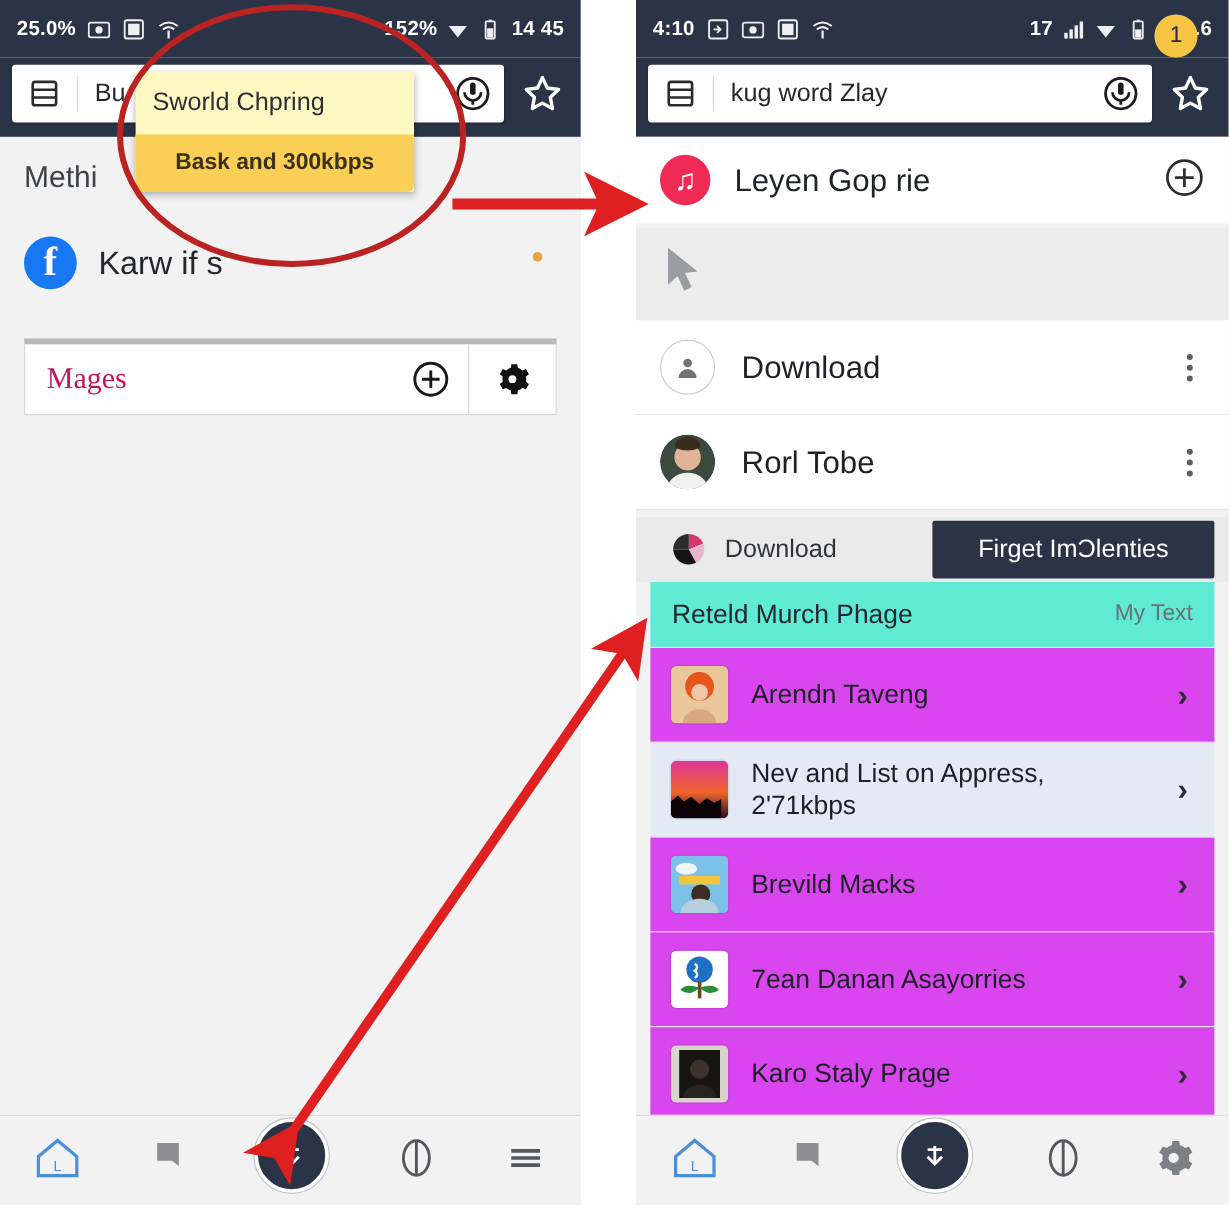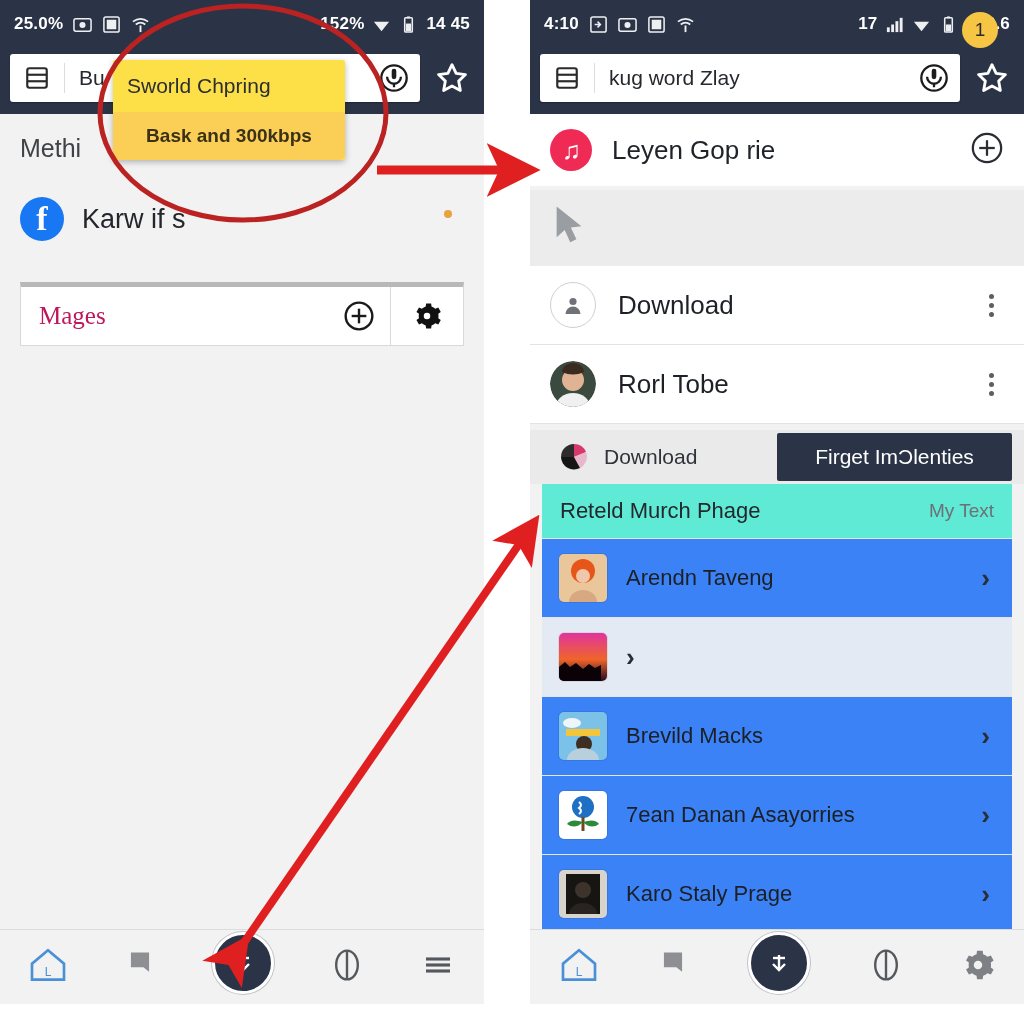--- a/index.html
+++ b/index.html
@@ -81,42 +81,42 @@
   
   .tabs{display:flex;align-items:stretch;background:#eaeaea;height:54px;margin-top:6px;padding:0 12px;gap:0;}
   .tab{flex:1;display:flex;align-items:center;gap:16px;padding:0 18px;font-size:21px;color:#303338;}
   .tab.active{background:#2b3447;color:#fff;justify-content:center;font-size:21px;margin:3px 0;border-radius:2px;}
   .chrome-ball{width:28px;height:28px;border-radius:50%;overflow:hidden;display:block;}
 
   .subhead{background:#5eead4;height:54px;display:flex;align-items:center;padding:0 18px;border-bottom:1px solid #e6e6e6;margin:0 12px;}
   .subhead .a{flex:1;font-size:22px;color:#24272c;}
   .subhead .b{font-size:19px;color:#6d7074;}
 
-  .lrow{display:flex;align-items:center;gap:18px;height:78px;padding:0 16px;background:#3b82f6;border-bottom:1px solid #e6e6e6;margin:0 12px;}
+  .lrow{display:flex;align-items:center;gap:18px;height:78px;padding:0 16px;background:#d946ef;border-bottom:1px solid #e6e6e6;margin:0 12px;}
   .lrow.sel{background:#e4eaf3;}
   .thumb{width:48px;height:48px;border-radius:6px;overflow:hidden;flex:none;display:block;border:1px solid rgba(0,0,0,.08);}
   .lrow .t{flex:1;font-size:22px;color:#1c1f24;}
   .chev{font-size:26px;color:#2a2d32;font-weight:bold;padding-right:6px;}
 
   
   .bottomnav{
     position:absolute;left:0;right:0;bottom:0;height:74px;background:#f2f2f2;
     border-top:1px solid #dcdcdc;display:flex;align-items:center;justify-content:space-around;
   }
   .fab{
     width:56px;height:56px;border-radius:50%;background:#2b3447;border:3px solid #ffffff;
     box-shadow:0 0 0 1px #bfc3c8;display:flex;align-items:center;justify-content:center;color:#fff;
     position:relative;top:-4px;
   }
 
   
   .overlay{position:absolute;left:0;top:0;width:1024px;height:1024px;pointer-events:none;z-index:60;}
 
   .dropdown{
-    position:absolute;left:113px;top:60px;width:232px;background:#fde047;
+    position:absolute;left:113px;top:60px;width:232px;background:#fef9c3;
     box-shadow:0 2px 6px rgba(0,0,0,.28);border-radius:2px;z-index:30;
   }
   .dropdown .d1{padding:14px 14px 14px 14px;font-size:21px;color:#2b2e33;}
   .dropdown .d2{
     background:#fbcf55;border-radius:0 0 6px 6px;padding:13px 14px;font-size:19px;color:#3a3118;text-align:center;font-weight:bold;
   }
 </style>
 </head>
 <body>
 
@@ -440,20 +440,21 @@
               <linearGradient id="g1" x1="0" y1="0" x2="0" y2="1">
                 <stop offset="0" stop-color="#e0359e"></stop>
                 <stop offset="0.55" stop-color="#f0642a"></stop>
                 <stop offset="1" stop-color="#2a0a20"></stop>
               </linearGradient>
             </defs>
           <rect width="48" height="48" fill="url(#g1)"></rect>
           <path d="M0 34 l6 -5 5 5 6 -4 7 6 6 -5 6 4 6 -3 v16 H0 Z" fill="#0b0208"></path>
         </svg>
       </span>
+      <span class="t">Nev and List on Appress, 2'71kbps</span>
       <span class="chev">›</span>
     </div>
 
     <div class="lrow">
       <span class="thumb">
         <svg viewBox="0 0 48 48" width="48" height="48">
             <rect width="48" height="48" fill="#7cc1e8"></rect>
             <ellipse cx="13" cy="11" rx="9" ry="5" fill="#eef6fb"></ellipse>
             <rect x="7" y="17" width="34" height="7" fill="#f2c53b"></rect>
             <circle cx="25" cy="32" r="8" fill="#3d2d23"></circle>

